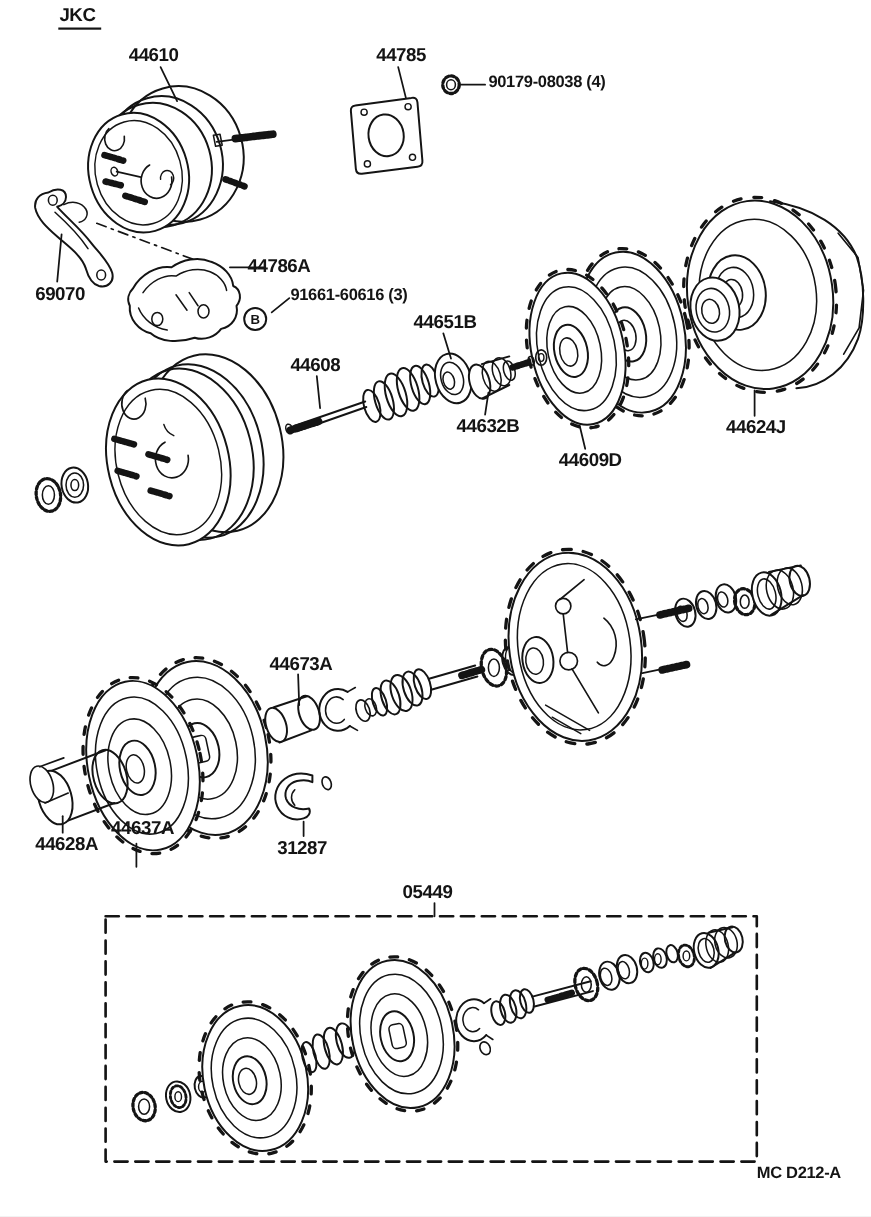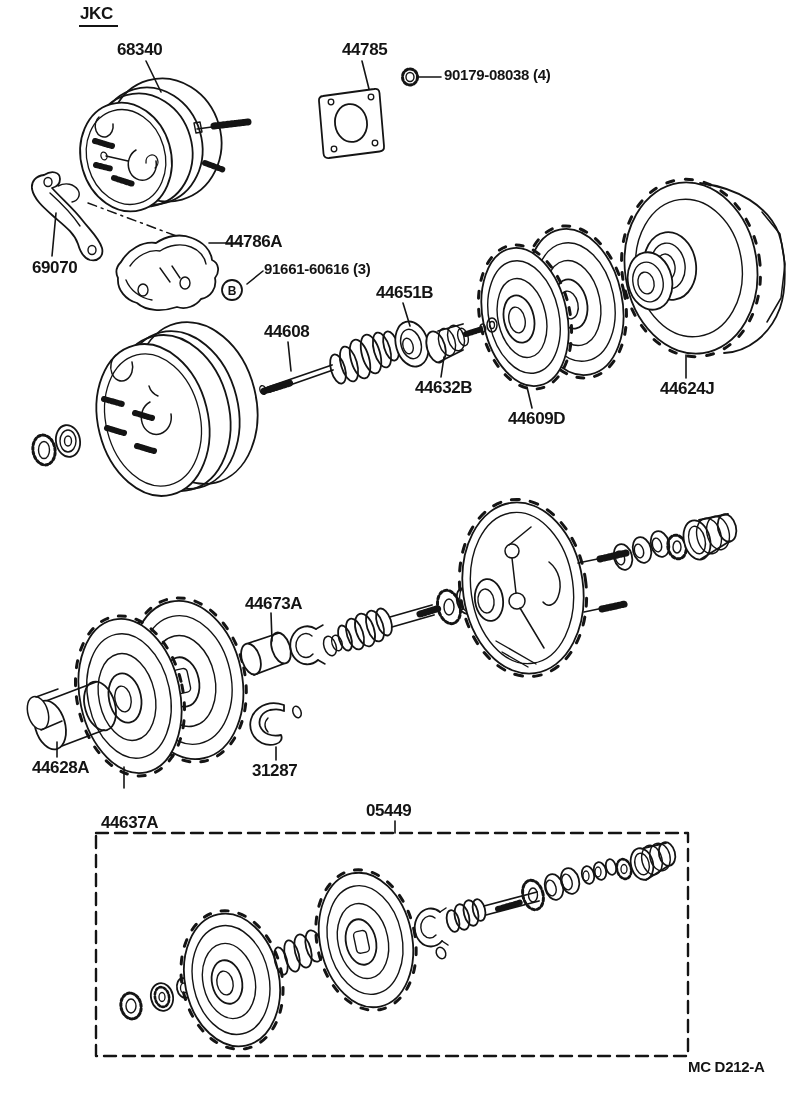--- a/index.html
+++ b/index.html
@@ -6,21 +6,21 @@
   #page{
     position:relative;width:792px;height:1106px;background:#ffffff;
     font-family:"Liberation Sans",sans-serif;overflow:hidden;margin:0 auto;
   }
   svg{position:absolute;left:0;top:0;}
   .lbl{
     position:absolute;font-weight:700;font-size:17px;color:#141414;
     letter-spacing:-0.4px;white-space:nowrap;line-height:1;
   }
   .lbl.small{font-size:15px;letter-spacing:-0.3px;text-align:center;}
-  .lbl.jkc{border-bottom:2.5px solid #141414;padding:0 5px 3px 1px;margin-left:26px;}
+  .lbl.jkc{border-bottom:2.5px solid #141414;padding:0 5px 3px 1px;}
 </style>
 </head>
 <body>
 
 <div id="page">
 
 <svg width="792" height="1106" viewBox="0 0 792 1106">
   <g stroke="#141414" fill="none" stroke-width="1.8" stroke-linecap="round" stroke-linejoin="round">
 
     <g stroke-width="1.5" stroke-dasharray="9 5 2 5">
@@ -356,31 +356,31 @@
       <line x1="686" y1="378" x2="686" y2="355"></line>
       <line x1="271" y1="613" x2="272" y2="641"></line>
       <line x1="57" y1="757" x2="57" y2="742"></line>
       <line x1="276" y1="760" x2="276" y2="747"></line>
       <line x1="124" y1="788" x2="124" y2="767"></line>
     </g>
   </g>
 </svg>
 
 <div class="lbl jkc" style="left:53px;top:5px">JKC</div>
-<div class="lbl" style="left:117px;top:41px">68340</div>
+<div class="lbl" style="left:117px;top:41px">44610</div>
 <div class="lbl" style="left:342px;top:41px">44785</div>
 <div class="lbl small" style="left:444px;top:67px">90179-08038 (4)</div>
 <div class="lbl" style="left:225px;top:233px">44786A</div>
 <div class="lbl" style="left:32px;top:259px">69070</div>
 <div class="lbl small" style="left:264px;top:261px">91661-60616 (3)</div>
 <div class="lbl" style="left:376px;top:284px">44651B</div>
 <div class="lbl" style="left:264px;top:323px">44608</div>
 <div class="lbl" style="left:415px;top:379px">44632B</div>
 <div class="lbl" style="left:508px;top:410px">44609D</div>
 <div class="lbl" style="left:660px;top:380px">44624J</div>
 <div class="lbl" style="left:245px;top:595px">44673A</div>
 <div class="lbl" style="left:32px;top:759px">44628A</div>
 <div class="lbl" style="left:252px;top:762px">31287</div>
-<div class="lbl" style="left:101px;top:814px">44637A</div>
+<div class="lbl" style="left:101px;top:744px">44637A</div>
 <div class="lbl" style="left:366px;top:802px">05449</div>
 <div class="lbl small" style="left:688px;top:1059px">MC  D212-A</div>
 
 </div>
 
 </body></html>

